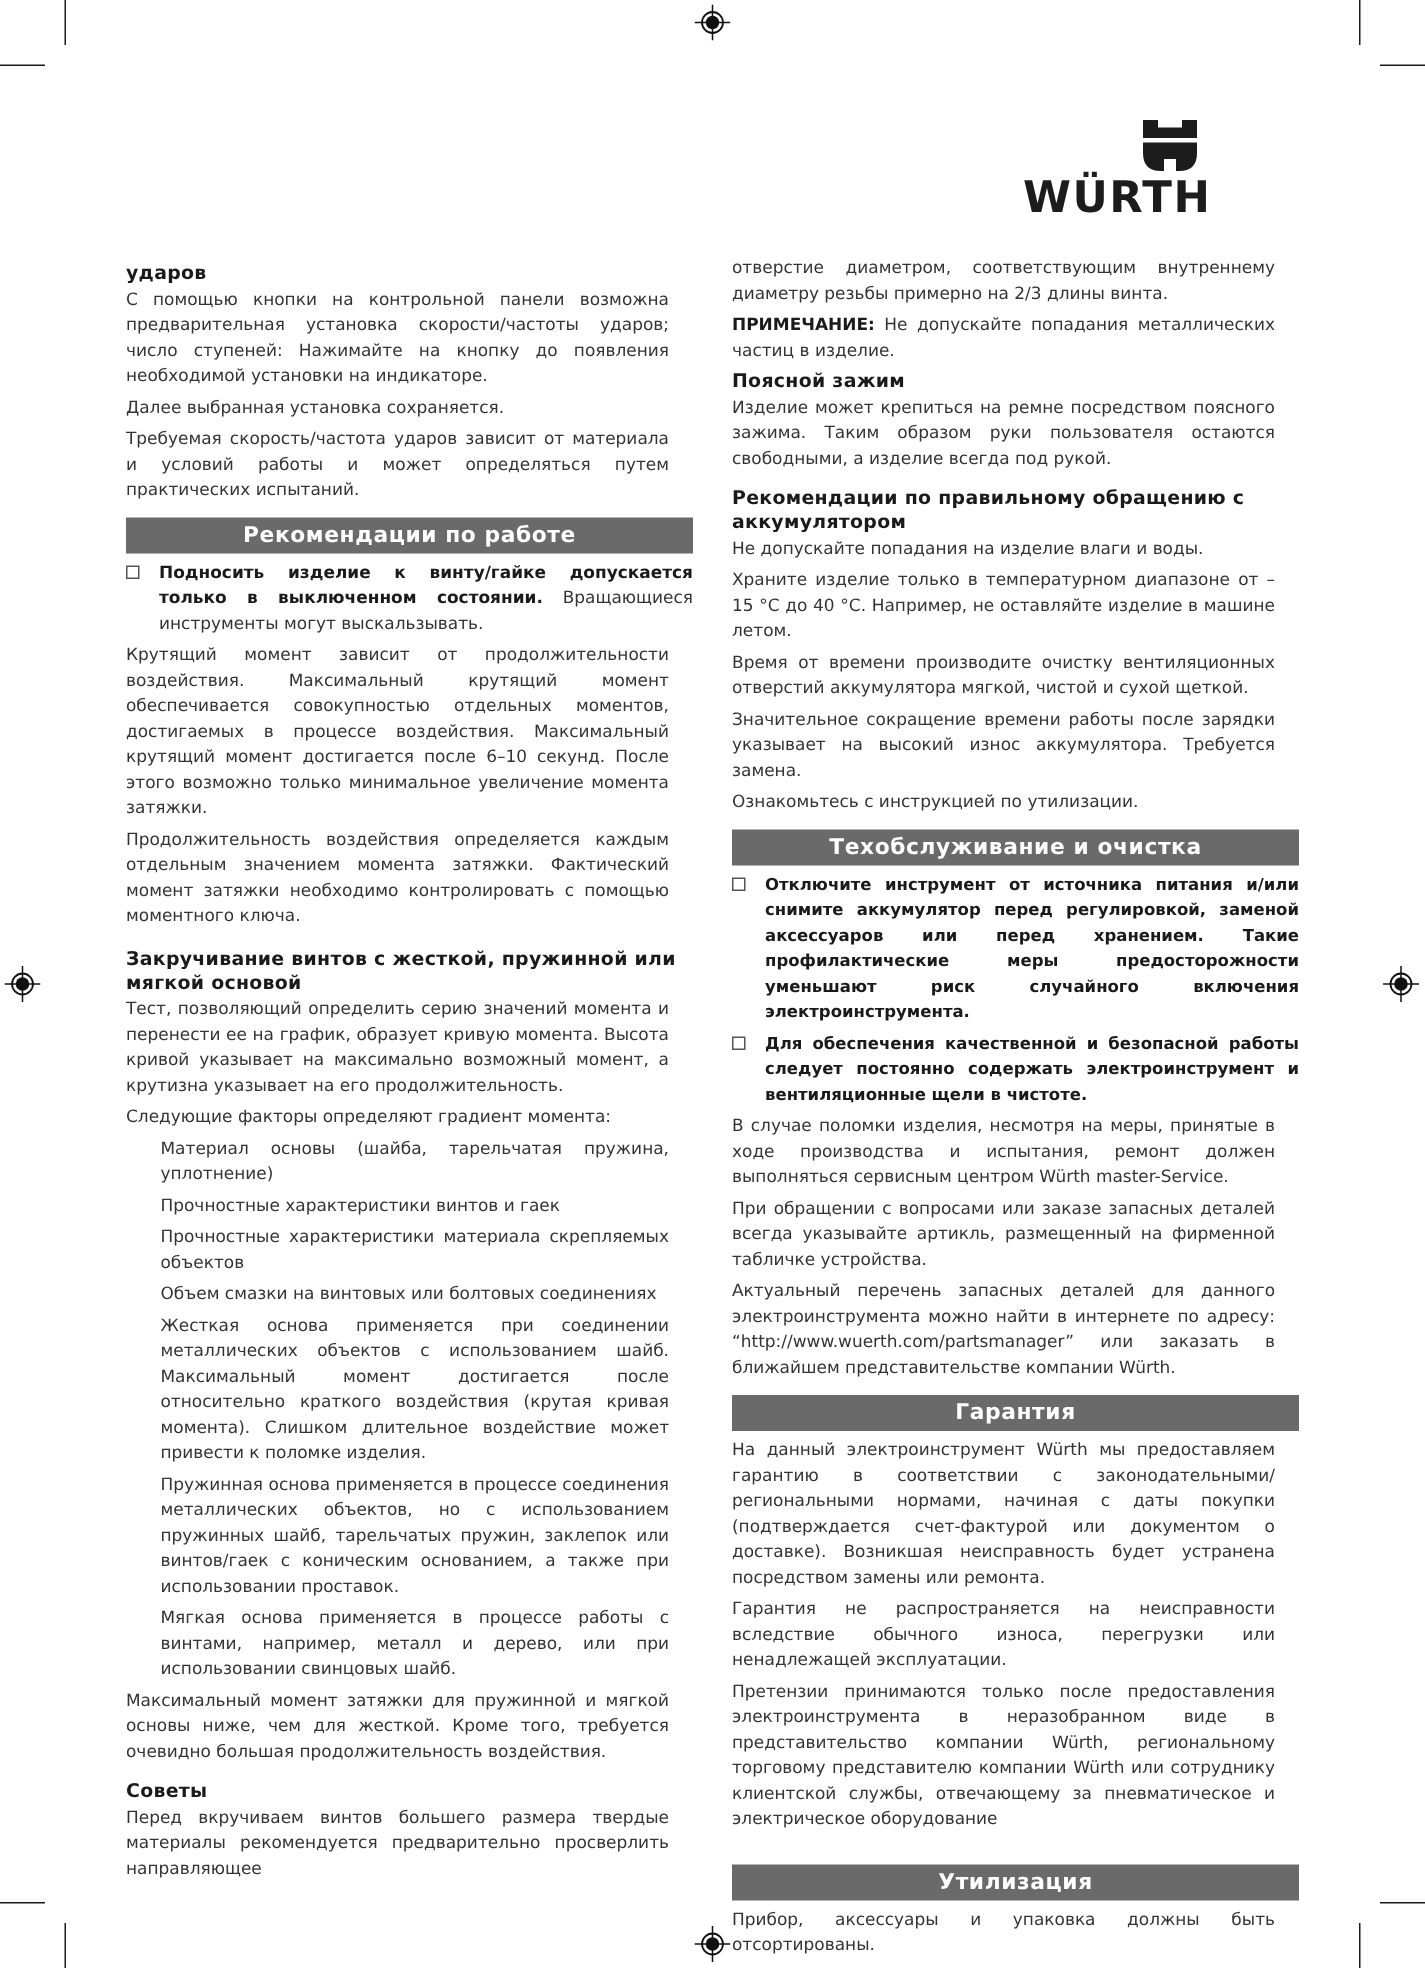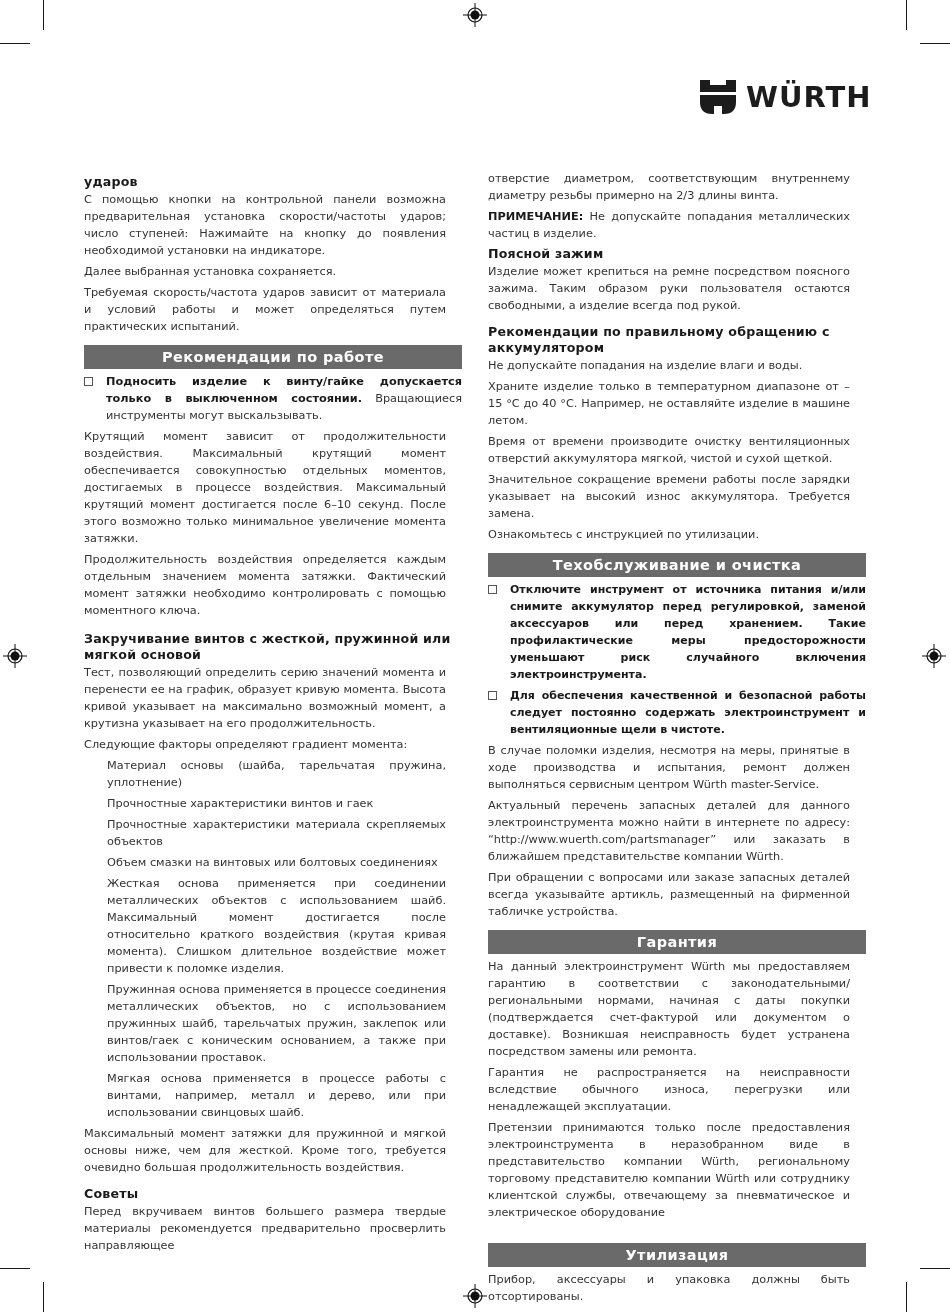--- a/index.html
+++ b/index.html
@@ -4,21 +4,21 @@
 <style>
   html, body { margin: 0; padding: 0; }
   body {
     width: 950px; height: 1312px; position: relative; overflow: hidden;
     background: #ffffff; color: #2a2a2a;
     font-family: "DejaVu Sans", sans-serif;
   }
   .crop { position: absolute; background: #1a1a1a; }
   .reg { position: absolute; width: 24px; height: 24px; }
   .logo {
-    position: absolute; left: 698px; top: 80px; display: flex; align-items: flex-end;
+    position: absolute; left: 682px; top: 80px; display: flex; align-items: flex-end; flex-direction: column;
   }
   .logo-mark { width: 40px; height: 34px; margin-right: 8px; }
   .logo-text {
     font-family: "DejaVu Sans", sans-serif; font-weight: bold;
     font-size: 29px; letter-spacing: 1px; color: #1c1c1c;
   }
   .col { position: absolute; top: 170px; width: 378px; }
   .col.left { left: 84px; }
   .col.right { left: 488px; }
   p {
@@ -137,22 +137,22 @@
   <div class="bar">Техобслуживание и очистка</div>
   <div class="cb-item">
     <span class="cb"></span>
     <p class="bold-all">Отключите инструмент от источника питания и/или снимите аккумулятор перед регулировкой, заменой аксессуаров или перед хранением.  Такие профилактические меры предосторожности уменьшают риск случайного включения электроинструмента.</p>
   </div>
   <div class="cb-item">
     <span class="cb"></span>
     <p class="bold-all">Для обеспечения качественной и безопасной работы следует постоянно содержать электроинструмент и вентиляционные щели в чистоте.</p>
   </div>
   <p>В случае поломки изделия, несмотря на меры, принятые в ходе производства и испытания, ремонт должен выполняться сервисным центром Würth master-Service.</p>
+  <p>При обращении с вопросами или заказе запасных деталей всегда указывайте артикль, размещенный на фирменной табличке устройства.</p>
   <p>Актуальный перечень запасных деталей для данного электроинструмента можно найти в интернете по адресу: “http://www.wuerth.com/partsmanager” или заказать в ближайшем представительстве компании Würth.</p>
-  <p>При обращении с вопросами или заказе запасных деталей всегда указывайте артикль, размещенный на фирменной табличке устройства.</p>
 
   <div class="bar">Гарантия</div>
   <p>На данный электроинструмент Würth мы предоставляем гарантию в соответствии с законодательными/региональными нормами, начиная с даты покупки (подтверждается счет-фактурой или документом о доставке). Возникшая неисправность будет устранена посредством замены или ремонта.</p>
   <p>Гарантия не распространяется на неисправности вследствие обычного износа, перегрузки или ненадлежащей эксплуатации.</p>
   <p>Претензии принимаются только после предоставления электроинструмента в неразобранном виде в представительство компании Würth, региональному торговому представителю компании Würth или сотруднику клиентской службы, отвечающему за пневматическое и электрическое оборудование</p>
 
   <div class="bar" style="margin-top:22px;text-align:center;">Утилизация</div>
   <p>Прибор, аксессуары и упаковка должны быть отсортированы.</p>
   <p>Запрещается утилизировать электроинструменты вместе с</p>
 </div>

